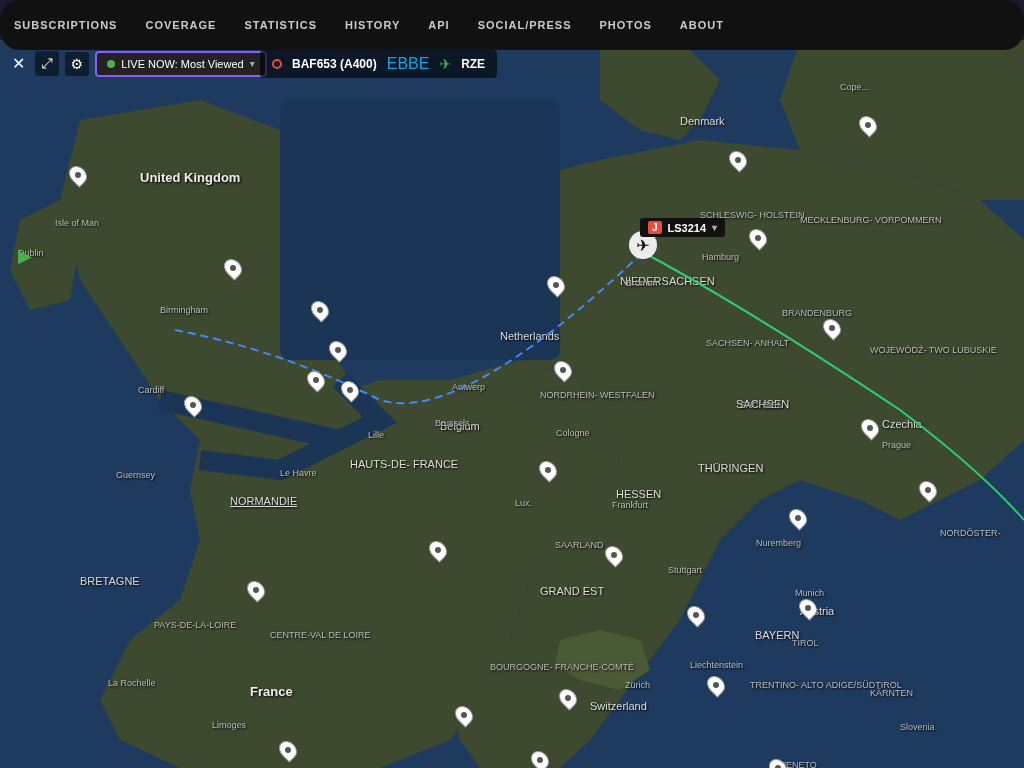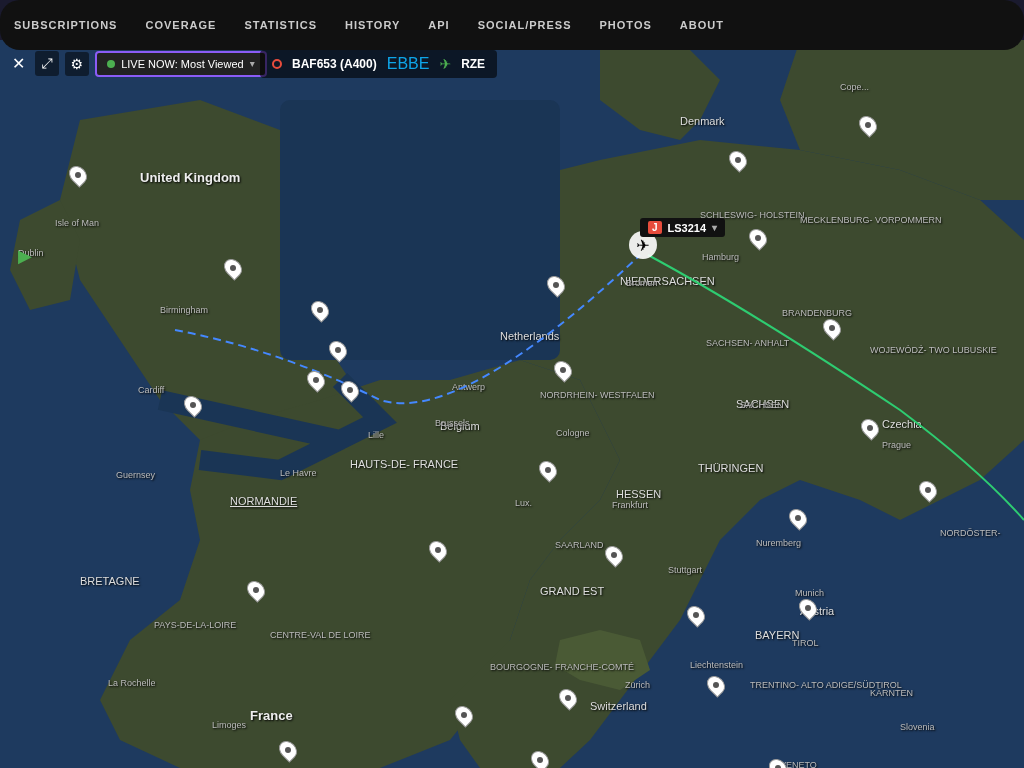--- a/index.html
+++ b/index.html
@@ -160,21 +160,21 @@
       <div class="place-label small" style="top: 178px; left: 55px;">Isle of Man</div>
       <div class="place-label small" style="top: 208px; left: 18px;">Dublin</div>
       <div class="place-label small" style="top: 265px; left: 160px;">Birmingham</div>
       <div class="place-label small" style="top: 345px; left: 138px;">Cardiff</div>
       <div class="place-label small" style="top: 430px; left: 116px;">Guernsey</div>
       <div class="place-label medium" style="top: 455px; left: 230px; text-decoration: underline;">NORMANDIE</div>
       <div class="place-label medium" style="top: 535px; left: 80px;">BRETAGNE</div>
       <div class="place-label small" style="top: 580px; left: 130px; padding-left: 24px;">PAYS-DE-LA-LOIRE</div>
       <div class="place-label small" style="top: 590px; left: 270px;">CENTRE-VAL
 DE LOIRE</div>
-      <div class="place-label large" style="top: 668px; left: 250px;">France</div>
+      <div class="place-label large" style="top: 644px; left: 250px;">France</div>
       <div class="place-label small" style="top: 638px; left: 108px;">La Rochelle</div>
       <div class="place-label small" style="top: 680px; left: 212px;">Limoges</div>
       <div class="place-label medium" style="top: 418px; left: 350px;">HAUTS-DE-
 FRANCE</div>
       <div class="place-label small" style="top: 390px; left: 368px;">Lille</div>
       <div class="place-label small" style="top: 428px; left: 280px;">Le Havre</div>
       <div class="place-label medium" style="top: 380px; left: 440px;">Belgium</div>
       <div class="place-label small" style="top: 342px; left: 452px;">Antwerp</div>
       <div class="place-label small" style="top: 378px; left: 435px;">Brussels</div>
       <div class="place-label medium" style="top: 290px; left: 500px;">Netherlands</div>

